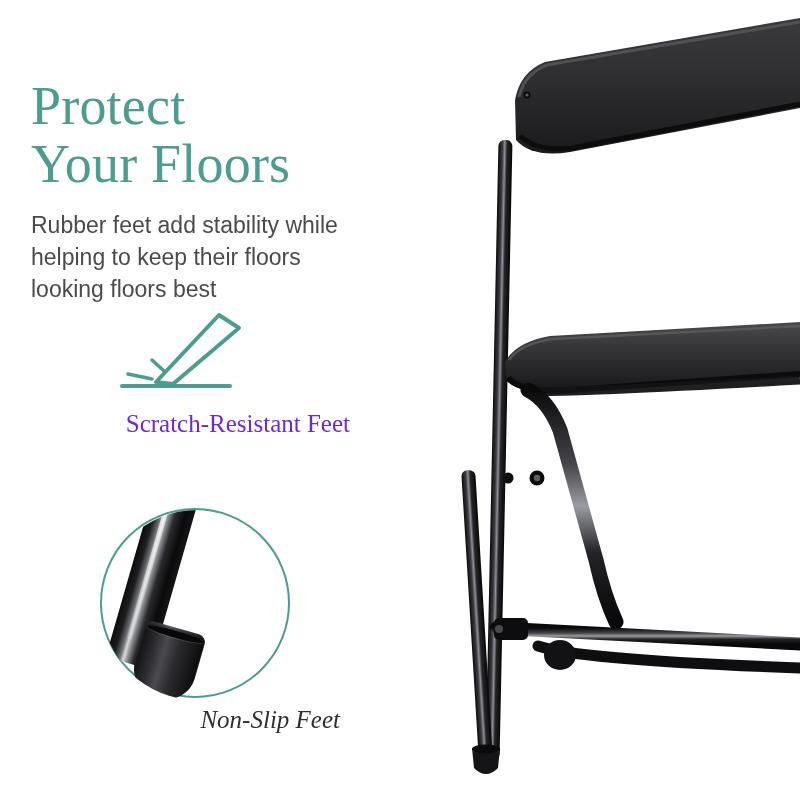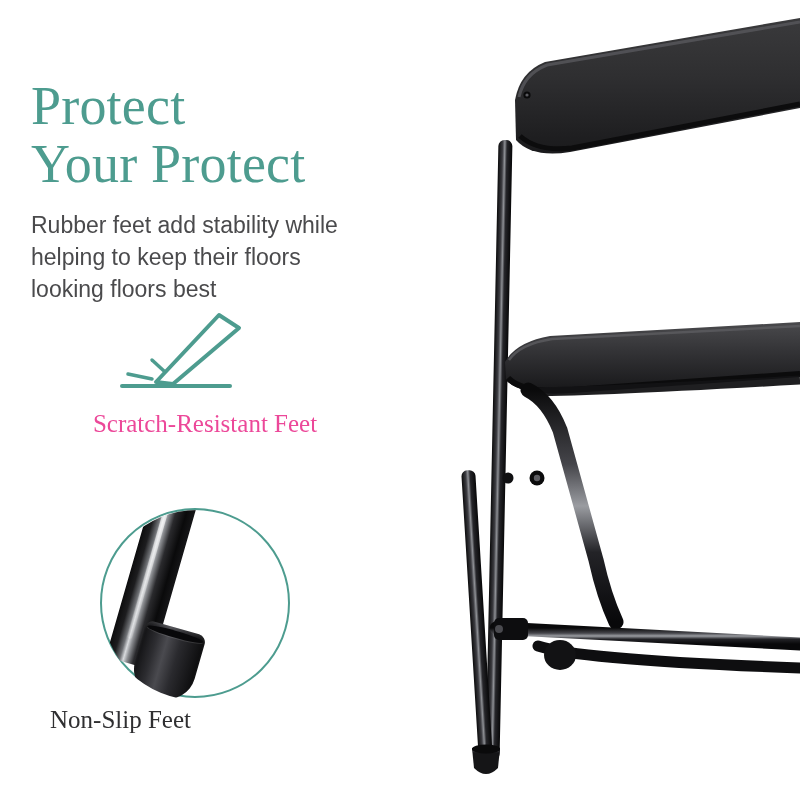--- a/index.html
+++ b/index.html
@@ -60,24 +60,24 @@
     left: 60px;
     top: 0px;
     width: 200px;
     height: 90px;
   }
   .feature-scratch .caption {
     position: absolute;
     left: 0;
     top: 105px;
     width: 290px;
-    text-align: center;
+    text-align: right;
     font-family: "Liberation Serif", serif;
     font-size: 25px;
-    color: #ec4899;
+    color: #6d28d9;
     white-space: nowrap;
   }
 
   
   .feature-nonslip {
     position: absolute;
     left: 50px;
     top: 508px;
     width: 290px;
     height: 240px;
@@ -157,45 +157,46 @@
     height: 7px;
     border-radius: 50%;
     background: #08080a;
     box-shadow: 0 1px 0 rgba(255,255,255,.12);
   }
   .feature-nonslip .caption {
     position: absolute;
     left: 0;
     top: 198px;
     width: 290px;
-    text-align: left;
+    text-align: right;
     font-family: "Liberation Serif", serif;
     font-size: 25px;
     color: #2f2f31;
     white-space: nowrap;
+    font-style: italic;
   }
 
   
   .chair {
     position: absolute;
     left: 420px;
     top: 0;
     width: 380px;
     height: 800px;
   }
   .chair svg { display: block; }
 </style>
 </head>
 <body>
 
 <div id="page">
 
   <div class="headline">
     <span class="hl-line">Protect</span>
-    <span class="hl-line">Your Protect</span>
+    <span class="hl-line">Your Floors</span>
   </div>
 
   <div class="subcopy">
     <span class="sc-line">Rubber feet add stability while</span>
     <span class="sc-line">helping to keep their floors</span>
     <span class="sc-line">looking floors best</span>
   </div>
 
   <div class="feature-scratch">
     <div class="scratch-icon">

